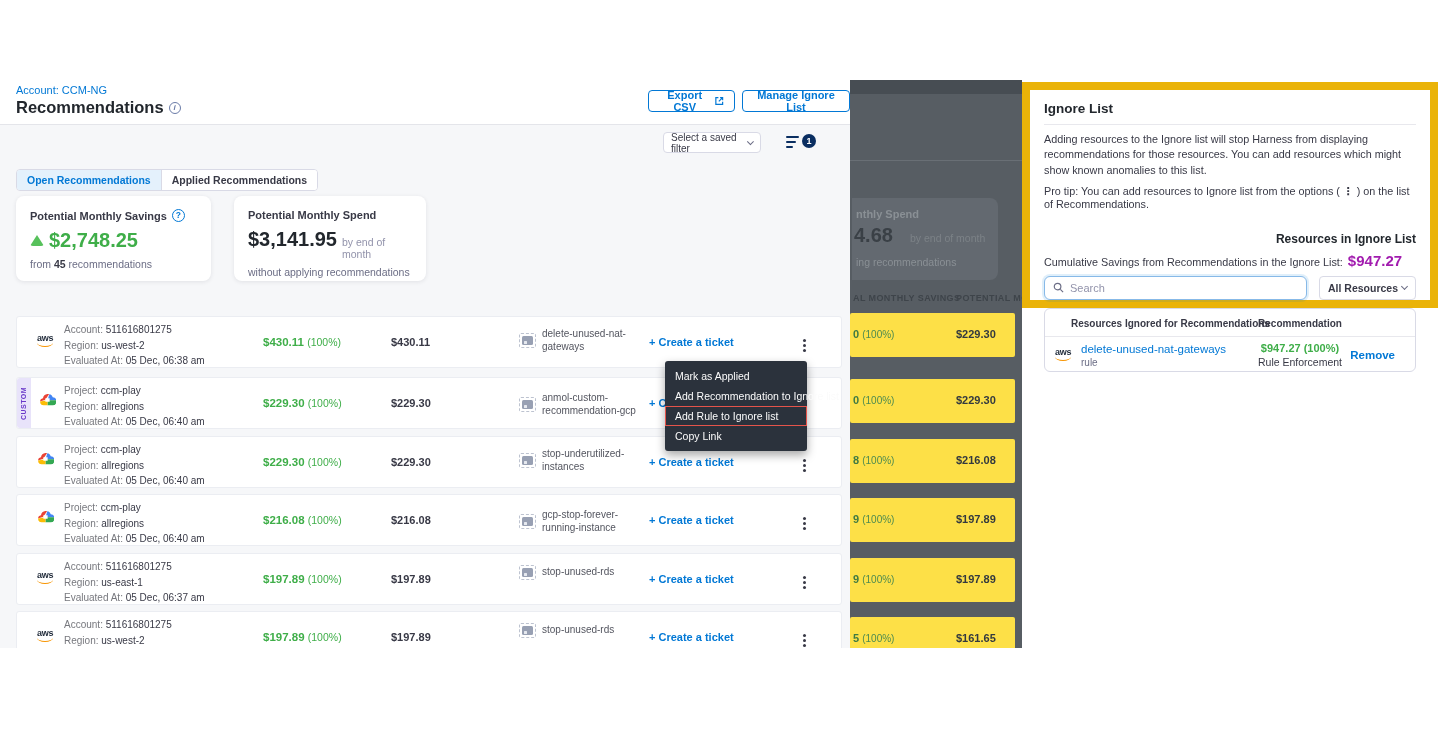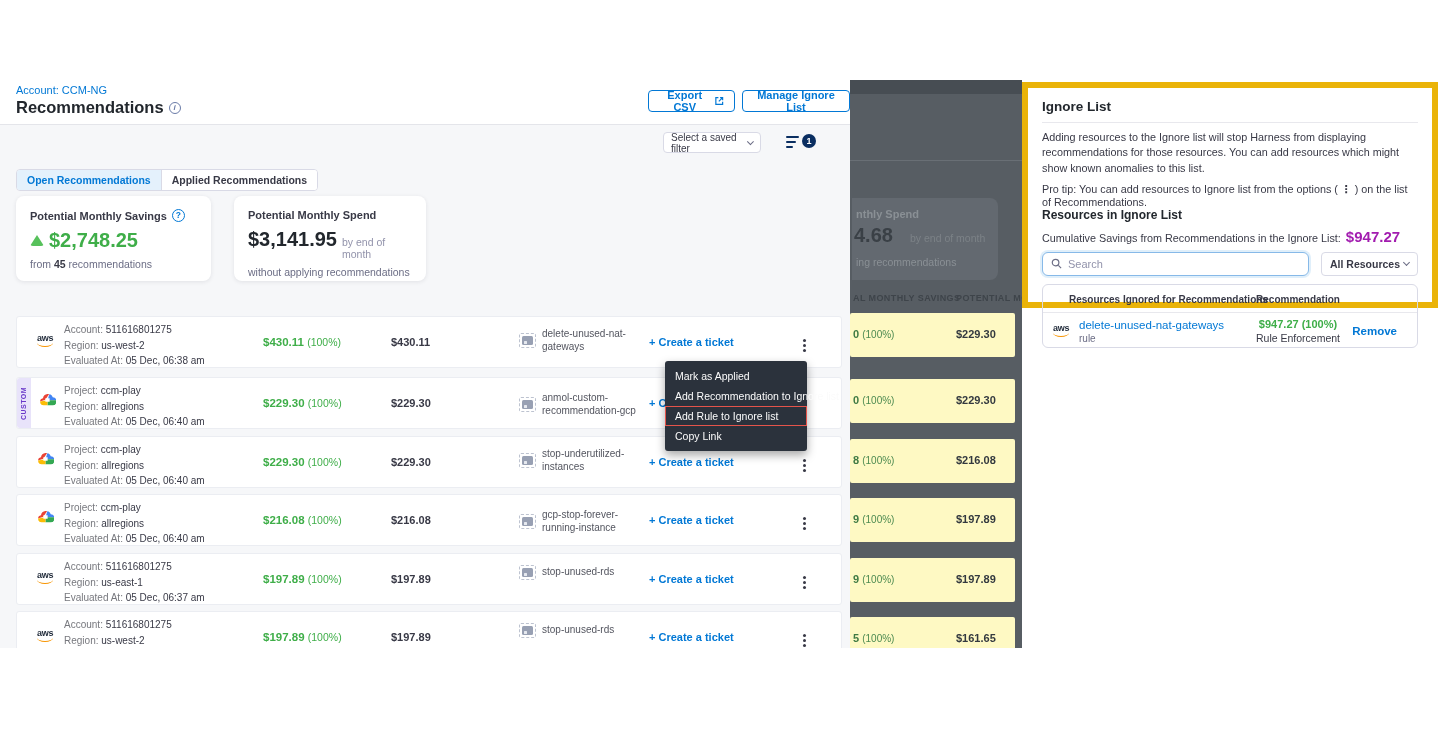--- a/index.html
+++ b/index.html
@@ -73,33 +73,33 @@
   
   #dim-strip { left:850px; top:80px; width:172px; height:568px; background:#575d63; overflow:hidden; }
   .dim-topband { position:absolute; left:0; top:0; width:100%; height:14px; background:#474d53; }
   .dim-divider { position:absolute; left:0; top:80px; width:100%; height:1px; background:#696f75; }
   .dim-card { position:absolute; left:2px; top:118px; width:146px; height:82px; background:#636970; border-radius:0 8px 8px 0; }
   .dim-card-l1 { position:absolute; left:4px; top:10px; font-size:11px; font-weight:600; color:#8a9095; }
   .dim-card-amt { position:absolute; left:2px; top:26px; font-size:20px; font-weight:700; color:#3a4046; }
   .dim-card-sfx { position:absolute; left:58px; top:34px; font-size:10.5px; color:#7c8287; }
   .dim-card-l3 { position:absolute; left:4px; top:58px; font-size:10.5px; color:#8a9095; }
   .dim-th { position:absolute; top:213px; font-size:9px; font-weight:700; color:#3e444a; letter-spacing:.4px; white-space:nowrap; }
-  .dim-row { position:absolute; left:0; width:165px; height:44px; background:#fef9c3; border-radius:2px; }
+  .dim-row { position:absolute; left:0; width:165px; height:44px; background:#fde047; border-radius:2px; }
   .dim-sav { position:absolute; left:3px; top:15px; font-size:11px; font-weight:700; color:#3f7a43; white-space:nowrap; }
   .dim-sav .pct { font-weight:400; font-size:10px; color:#4c8a50; }
   .dim-spd { position:absolute; left:106px; top:15px; font-size:11px; font-weight:600; color:#33393f; white-space:nowrap; }
 
   
-  #ignore-panel { left:1022px; top:82px; width:416px; height:226px; background:#fff; border:6px solid #eab308; padding:11px 14px; z-index:5; }
+  #ignore-panel { left:1022px; top:82px; width:416px; height:226px; background:#fff; border:8px solid #eab308; padding:11px 14px; z-index:5; }
   .ip-title { font-size:13.5px; font-weight:700; color:#22272d; }
   .ip-hr { margin:8px 0 7px; border:none; border-top:1px solid #e8e8ed; }
   .ip-desc { font-size:10.8px; color:#383946; line-height:1.42; }
   .ip-protip { margin-top:7px; font-size:10.8px; color:#383946; }
   .ip-protip .dots { font-weight:700; color:#383946; }
-  .ip-section { margin-top:0; font-size:12px; font-weight:700; color:#22272d; }
+  .ip-section { margin-top:22px; font-size:12px; font-weight:700; color:#22272d;text-align:right; }
   .ip-cumu { margin-top:6px; font-size:10.8px; color:#383946; display:flex; align-items:baseline; gap:5px; }
   .ip-cumu-amt { font-size:15px; font-weight:700; color:#a21caf; }
   .ip-search-row { margin-top:7px; display:flex; gap:12px; }
   .ip-search { flex:1; height:24px; border:1.4px solid #87b9e8; border-radius:6px; box-shadow:0 0 0 2px rgba(2,120,213,.12); display:flex; align-items:center; gap:6px; padding:0 8px; background:#fff; }
   .ip-search input { border:none; outline:none; flex:1; font-size:11px; color:#383946; font-family:inherit; background:transparent; }
   .ip-search input::placeholder { color:#9293ab; }
   .ip-resfilter { width:97px; height:24px; border:1px solid #d9dae6; border-radius:4px; background:#fff; display:flex; align-items:center; justify-content:space-between; padding:0 8px; font-size:10.5px; font-weight:600; color:#383946; cursor:pointer; }
   .ip-table { margin-top:8px; border:1px solid #d9dae6; border-radius:6px; height:64px; position:relative; }
   .ip-th { position:absolute; top:9px; font-size:10px; font-weight:700; color:#383946; }
   .ip-trow { position:absolute; left:0; top:27px; width:100%; height:36px; border-top:1px solid #e8e8ed; }

